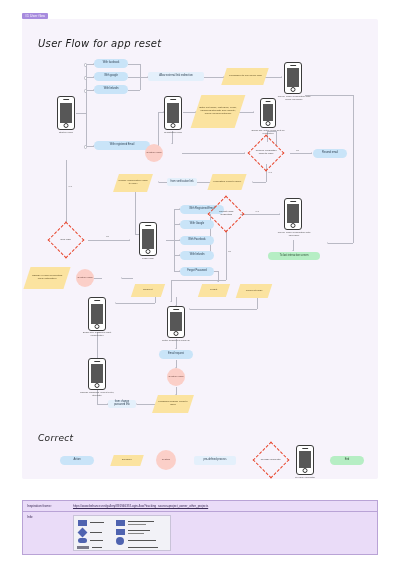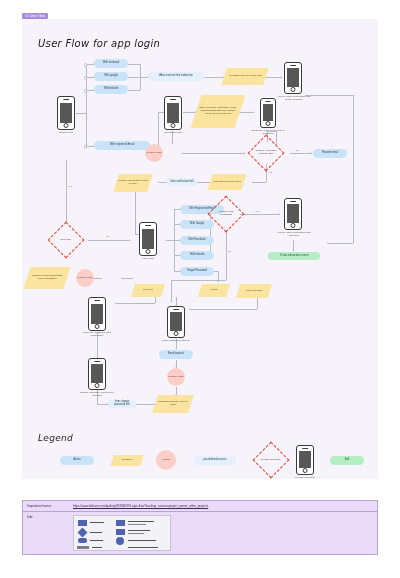--- a/index.html
+++ b/index.html
@@ -76,22 +76,22 @@
 </style>
 </head>
 <body>
 
 <div class="page">
 
   <div class="frame-label">#1 User flow</div>
 
   <div class="canvas"></div>
 
-  <div class="title">User Flow for app login</div>
-  <div class="legend-title">Legend</div>
+  <div class="title">User Flow for app reset</div>
+  <div class="legend-title">Correct</div>
 
   <div class="ln lnh" style="left:76px;top:113px;width:10px;"></div>
   <div class="ln lnv" style="left:86px;top:64px;height:82px;"></div>
   <div class="ln lnh" style="left:86px;top:64px;width:8px;"></div>
   <div class="ln lnh" style="left:86px;top:77px;width:8px;"></div>
   <div class="ln lnh" style="left:86px;top:90px;width:8px;"></div>
   <div class="ln lnh" style="left:86px;top:146px;width:8px;"></div>
   <div class="ar" style="left:93px;top:62.8px;"></div>
   <div class="ar" style="left:93px;top:75.8px;"></div>
   <div class="ar" style="left:93px;top:88.8px;"></div>

